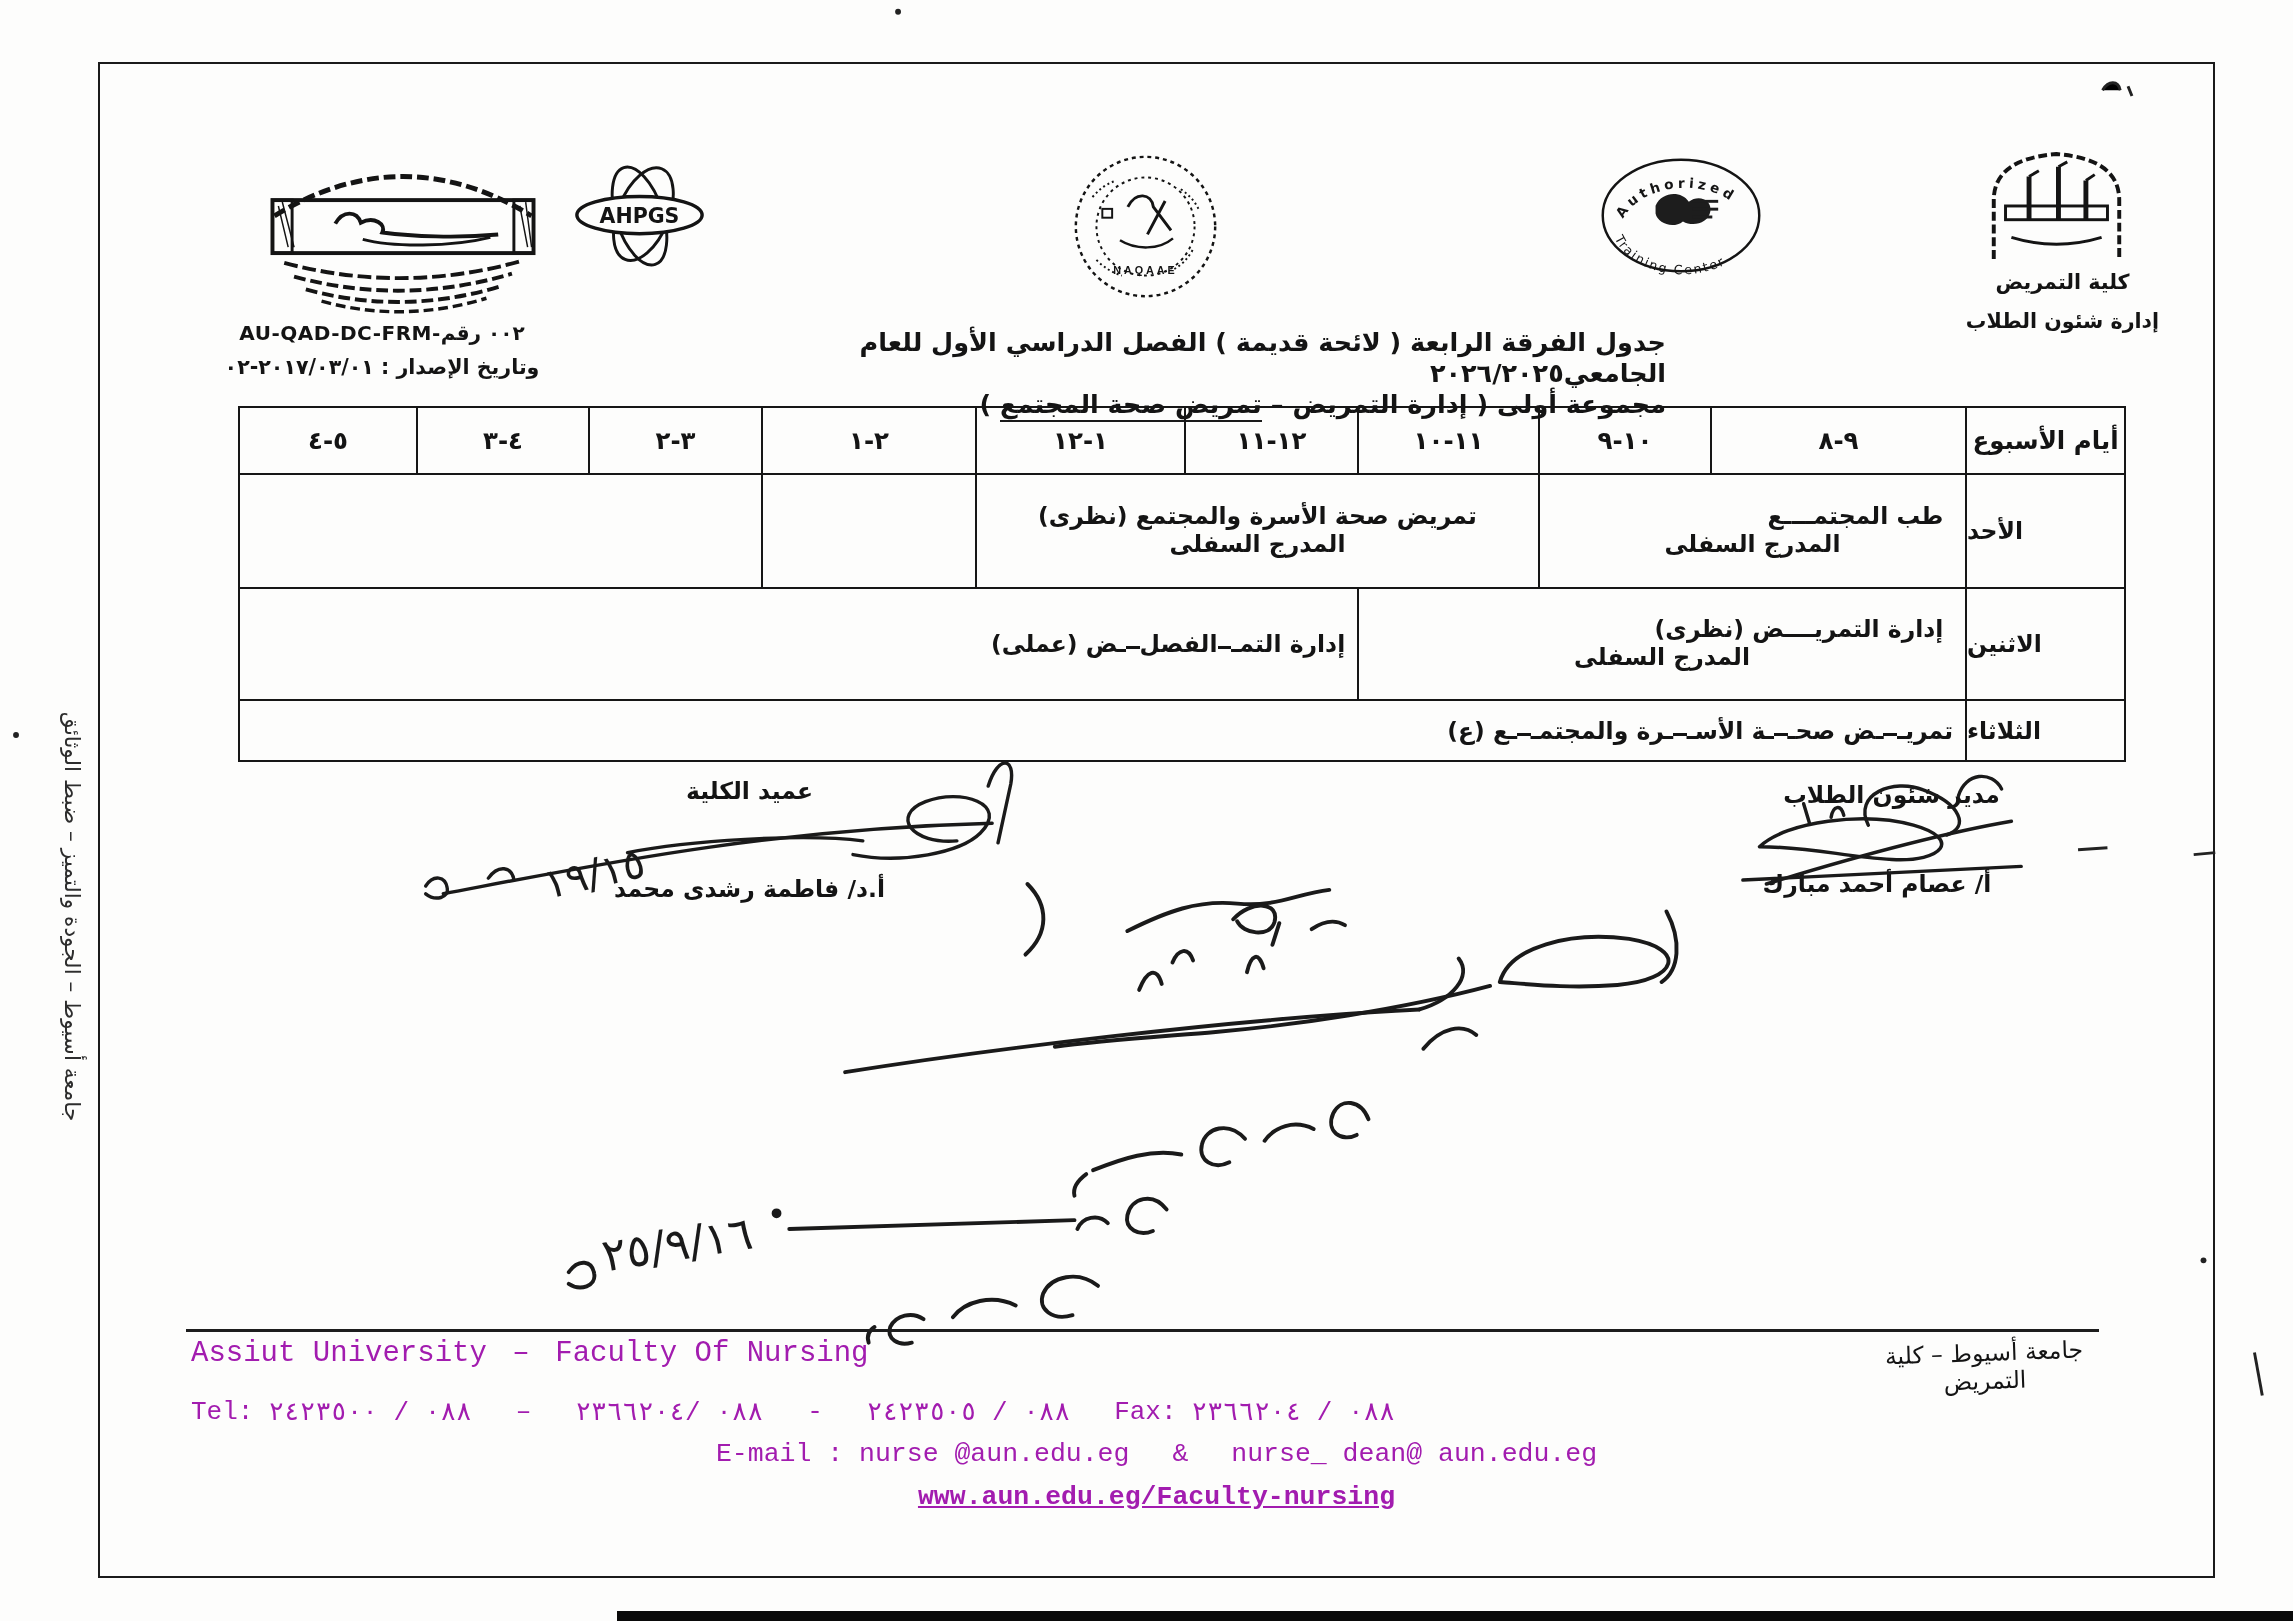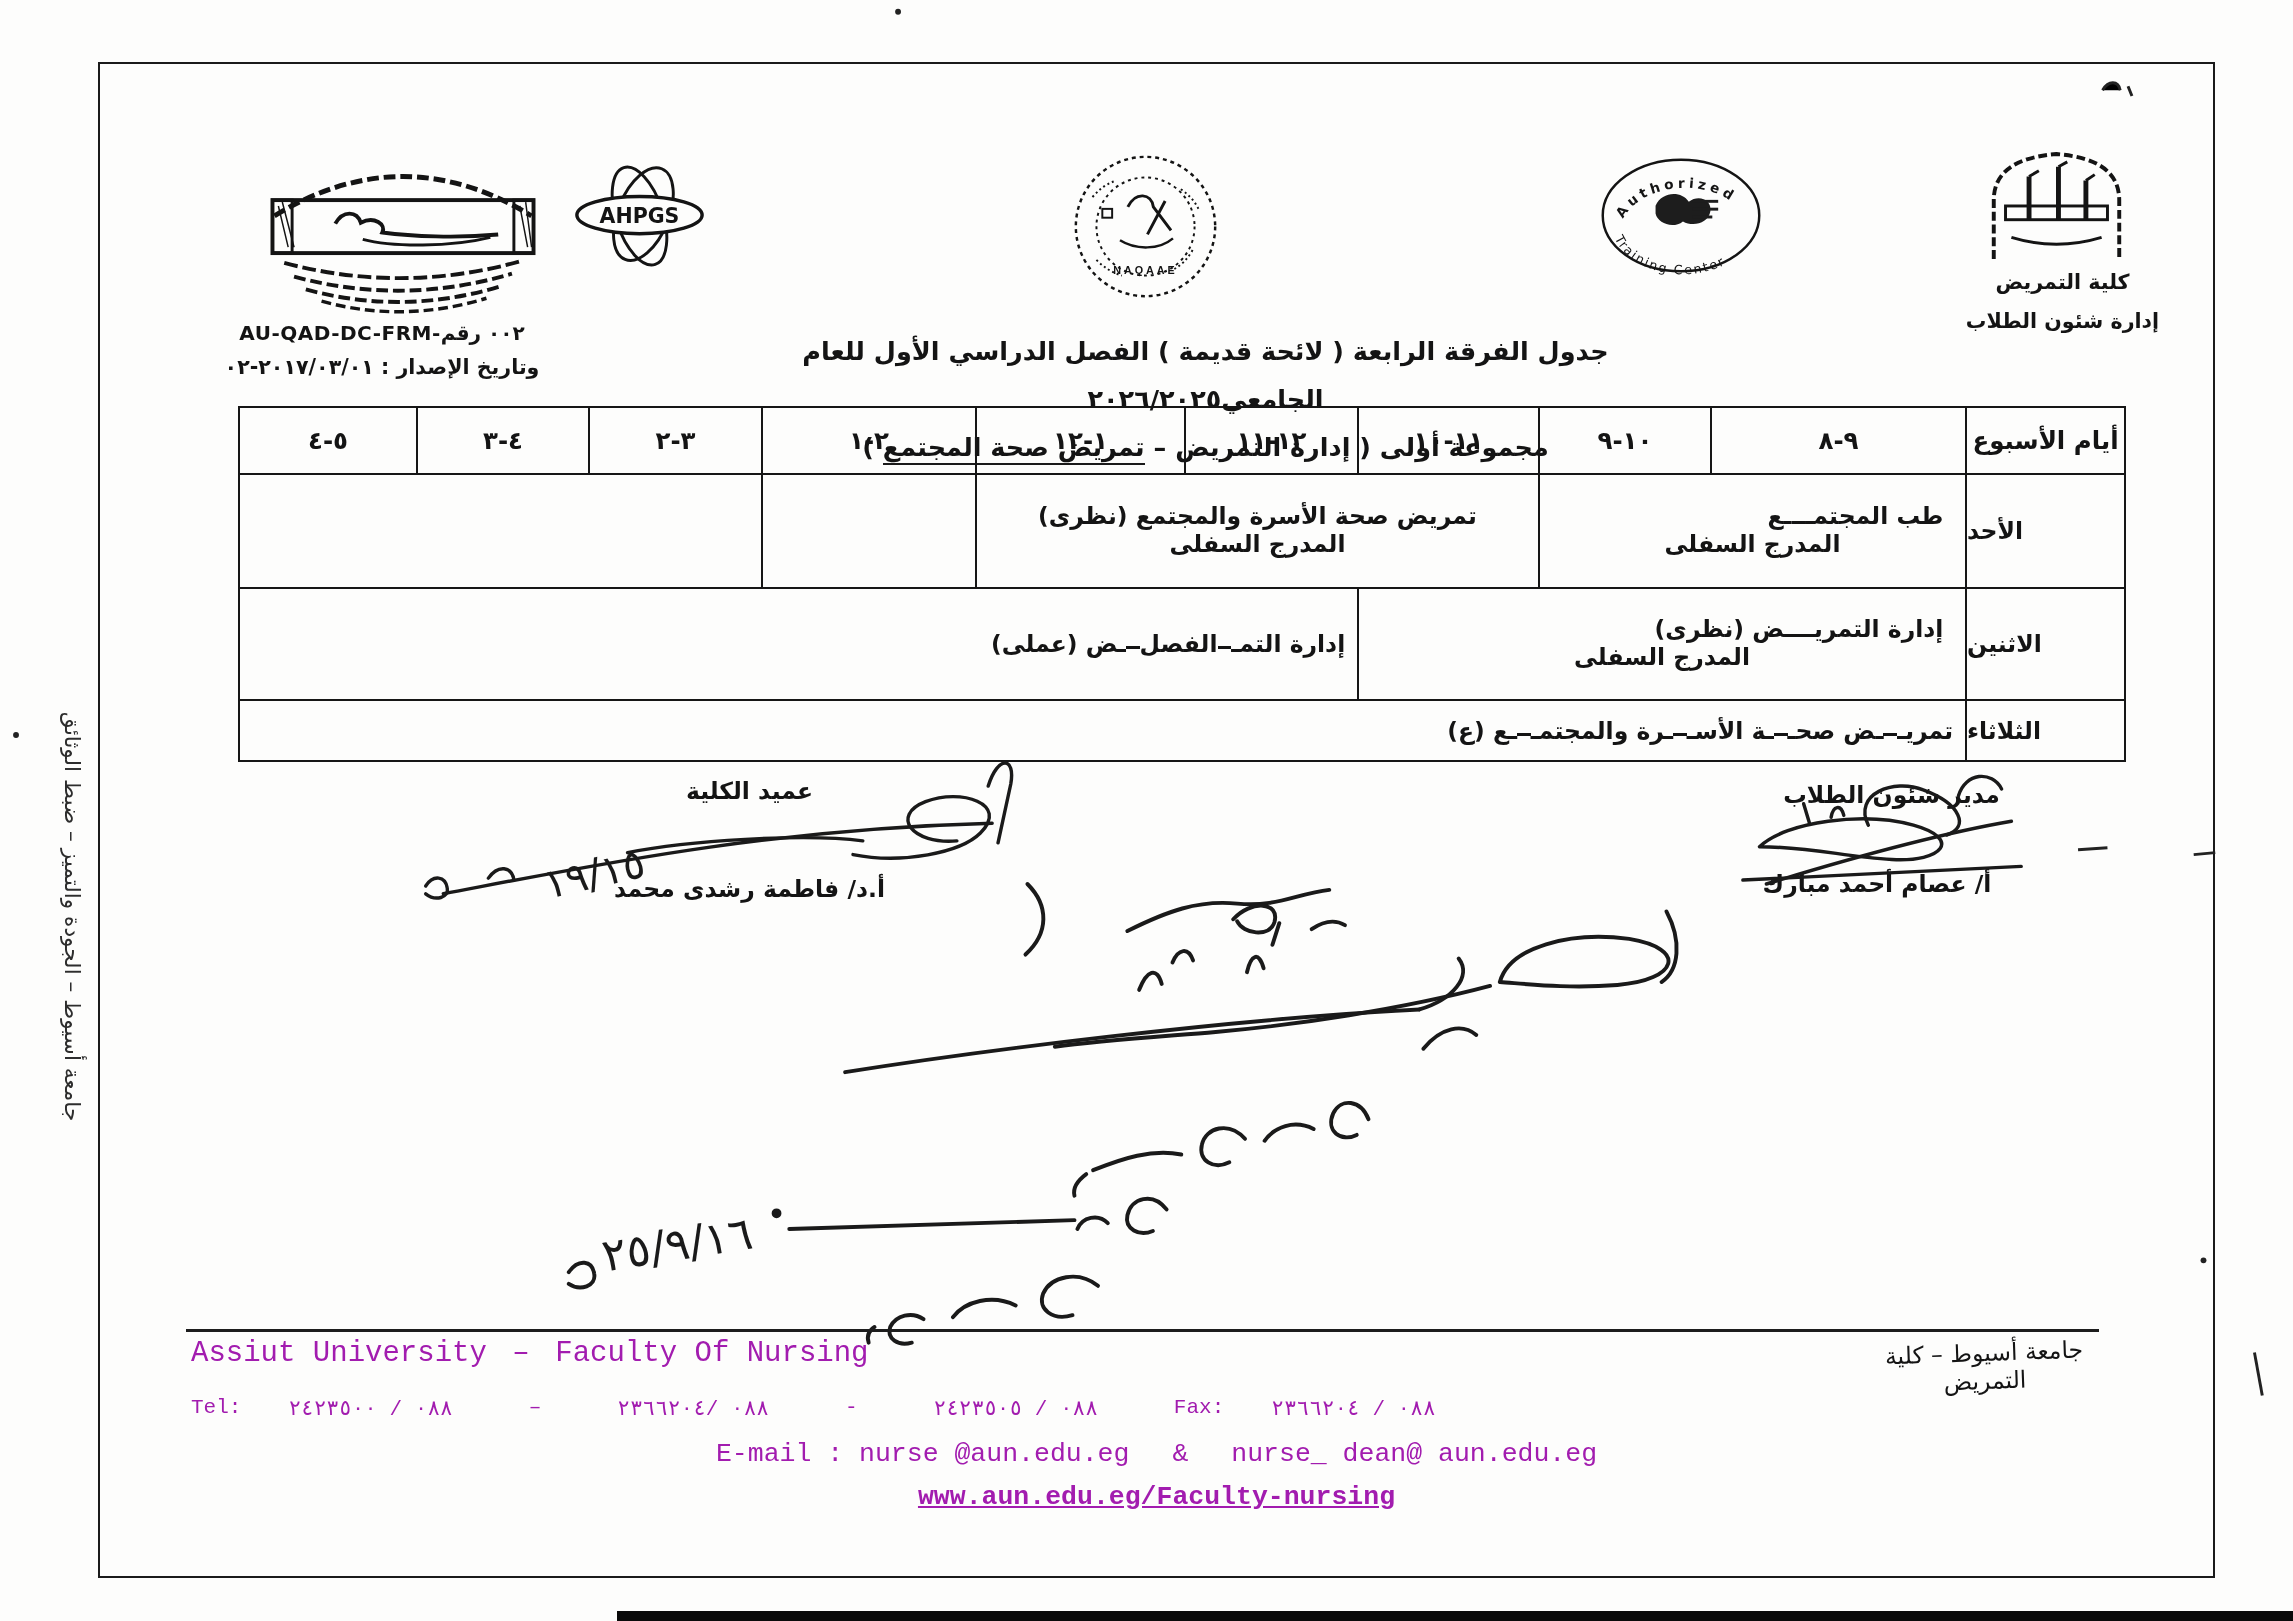--- a/index.html
+++ b/index.html
@@ -12,21 +12,21 @@
   #frame{left:98px;top:62px;width:2113px;height:1512px;border:2.9px solid #1b1b1b;}
   #bottom-band{left:617px;top:1611px;width:1676px;height:9.8px;background:#0a0a0a;}
   
   .logo{pointer-events:none;}
   #form-block{left:196px;top:321px;width:372px;text-align:center;}
   #form-no{font-size:20px;font-weight:bold;letter-spacing:0.5px;}
   #form-date{font-size:20.6px;font-weight:bold;margin-top:9.8px;}
   #letterhead{left:1950px;top:263px;width:225px;text-align:center;}
   #letterhead div{font-size:20.6px;font-weight:bold;line-height:39px;}
   
-  #title{left:745px;top:327px;width:921px;text-align:center;line-height:48px;}
+  #title{left:745px;top:327px;width:921px;text-align:right;line-height:31px;}
   #title .t1{font-size:25.5px;font-weight:bold;}
   #title .t2{font-size:25.5px;font-weight:bold;}
   #title .t2 .und{border-bottom:2.9px solid #1a1a1a;padding-bottom:1px;}
   
   #tt{left:238px;top:406px;border-collapse:collapse;table-layout:fixed;}
   #tt td{border:2.9px solid #161616;padding:0;vertical-align:middle;overflow:hidden;}
   #tt .hc{height:65px;font-size:24.5px;font-weight:bold;text-align:center;}
   #tt .day{font-size:23.5px;font-weight:bold;text-align:left;}
   .r1{height:114px;} .r2{height:112px;} .r3{height:61px;}
   .cell2{display:flex;flex-direction:column;justify-content:space-between;height:100%;
@@ -39,21 +39,21 @@
   
   .sig-title{font-size:23.5px;font-weight:bold;text-align:center;}
   .sig-name{font-size:23.5px;font-weight:bold;text-align:center;}
   
   #sidebar{left:-227px;top:899px;width:588px;height:35px;transform:rotate(90deg);
            text-align:center;font-size:21.6px;color:#2d2d2d;letter-spacing:1px;}
   
   #foot-rule{left:186px;top:1329px;width:1913px;height:2.9px;background:#1d1d1d;}
   #foot-en{left:191px;top:1337px;font-size:29px;display:flex;gap:25.5px;}
   #foot-ar{left:1852px;top:1339px;width:265px;font-size:23.5px;text-align:center;transform:rotate(-2deg);}
-  #foot-tel{left:191px;top:1396px;font-size:21px;display:flex;align-items:flex-start;gap:47px;}
+  #foot-tel{left:191px;top:1396px;font-size:26px;display:flex;align-items:center;gap:15px;}
   #foot-email{left:549px;top:1439px;width:1215px;font-size:26.5px;display:flex;justify-content:center;gap:43px;}
   #foot-web{left:549px;top:1482px;width:1215px;text-align:center;font-size:26.5px;font-weight:bold;}
   #foot-web span{text-decoration:underline;}
   svg{display:block;}
 </style>
 </head>
 <body>
 
 <div id="page">
 

